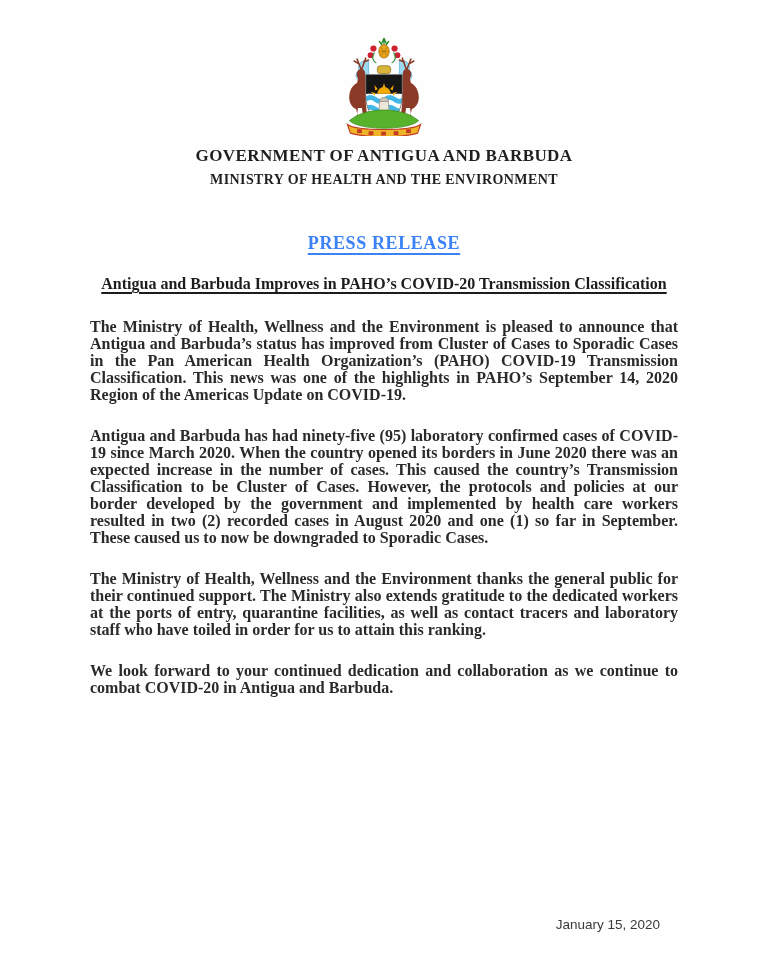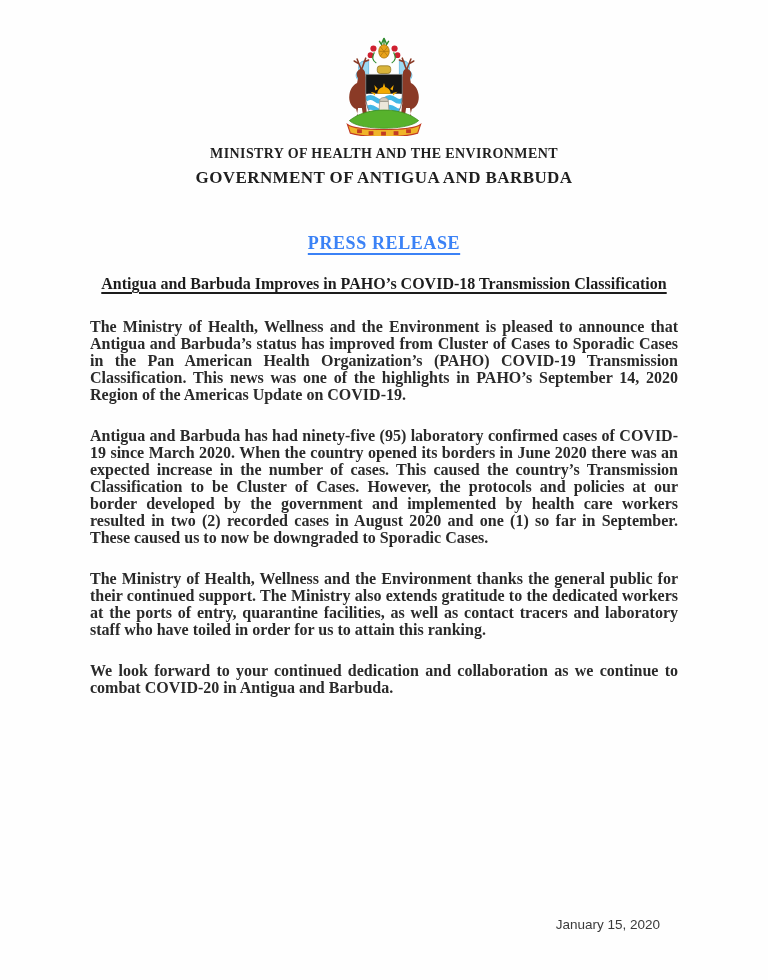--- a/index.html
+++ b/index.html
@@ -132,29 +132,29 @@
         <path d="M22,92 C32,99 88,99 98,92 L95,101 C80,106 40,106 25,101 Z" fill="#f0b429" stroke="#c23b22" stroke-width="1.2"></path>
         <rect x="32" y="97" width="5" height="4" fill="#c23b22"></rect>
         <rect x="44" y="99" width="5" height="4" fill="#c23b22"></rect>
         <rect x="57" y="99.5" width="5" height="4" fill="#c23b22"></rect>
         <rect x="70" y="99" width="5" height="4" fill="#c23b22"></rect>
         <rect x="83" y="97" width="5" height="4" fill="#c23b22"></rect>
       </g>
     </svg>
   </div>
 
+  <div class="org-head gov-line">GOVERNMENT OF ANTIGUA AND BARBUDA</div>
   <div class="org-head ministry-line">MINISTRY OF HEALTH AND THE ENVIRONMENT</div>
-  <div class="org-head gov-line">GOVERNMENT OF ANTIGUA AND BARBUDA</div>
 
   <div class="press-title">
     <span>PRESS RELEASE</span>
   </div>
 
   <div class="headline">
-    <span>Antigua and Barbuda Improves in PAHO’s COVID-18 Transmission Classification</span>
+    <span>Antigua and Barbuda Improves in PAHO’s COVID-20 Transmission Classification</span>
   </div>
 
   <div class="body-copy">
     <p>The Ministry of Health, Wellness and the Environment is pleased to announce that Antigua and Barbuda’s status has improved from Cluster of Cases to Sporadic Cases in the Pan American Health Organization’s (PAHO) COVID-19 Transmission Classification.  This news was one of the highlights in PAHO’s September 14, 2020 Region of the Americas Update on COVID-19.</p>
     <p>Antigua and Barbuda has had ninety-five (95) laboratory confirmed cases of COVID-19 since March 2020.  When the country opened its borders in June 2020 there was an expected increase in the number of cases.  This caused the country’s Transmission Classification to be Cluster of Cases.  However, the protocols and policies at our border developed by the government and implemented by health care workers resulted in two (2) recorded cases in August 2020 and one (1) so far in September.  These caused us to now be downgraded to Sporadic Cases.</p>
     <p>The Ministry of Health, Wellness and the Environment thanks the general public for their continued support.  The Ministry also extends gratitude to the dedicated workers at the ports of entry, quarantine facilities, as well as contact tracers and laboratory staff who have toiled in order for us to attain this ranking.</p>
     <p>We look forward to your continued dedication and collaboration as we continue to combat COVID-20 in Antigua and Barbuda.</p>
   </div>
 
   <div class="date-line">January 15, 2020</div>

